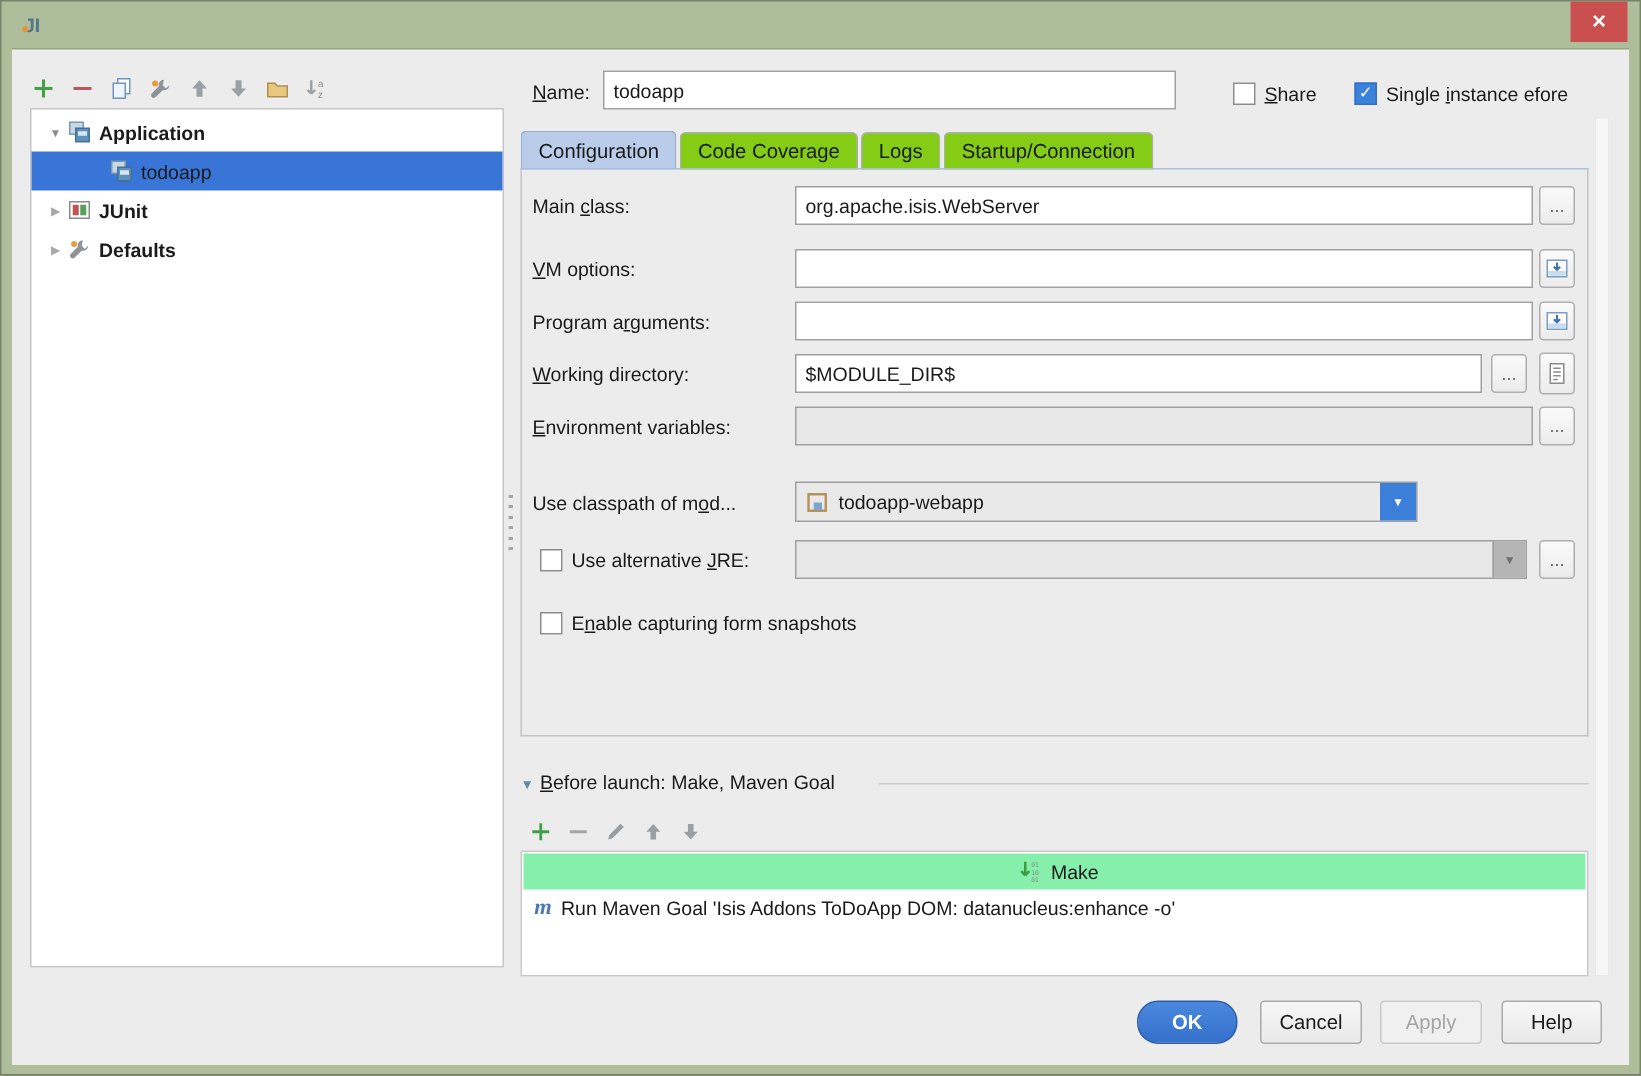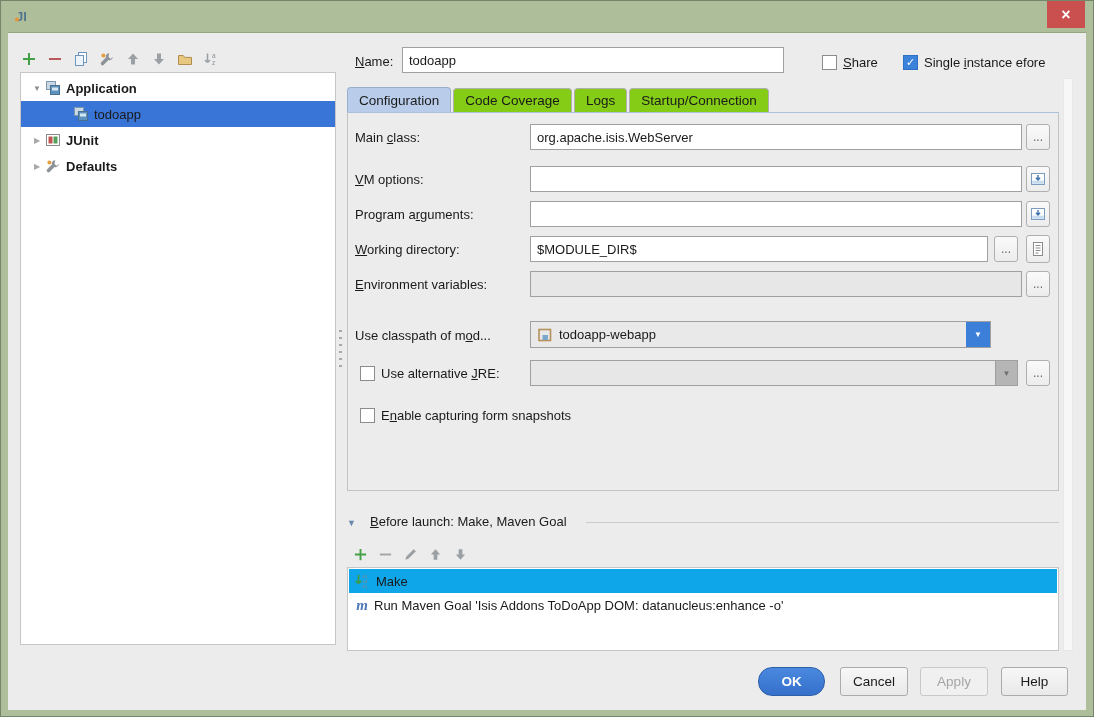--- a/index.html
+++ b/index.html
@@ -48,21 +48,21 @@
   .tab.selected{background:#B9CDEA;border-color:#9AAFCC;height:26px;padding-top:5px;}
   .groupbox{position:absolute;left:347px;top:112px;width:712px;height:379px;box-sizing:border-box;
     border:1px solid #C3C3C3;border-top-color:#A9BFDC;}
 
   .blt{position:absolute;font-size:13px;white-space:nowrap;}
   .bltri{position:absolute;font-size:9px;color:#6787AC;}
   .hline{position:absolute;height:1px;background:#CBCBCB;}
   .listbox{position:absolute;left:347px;top:567px;width:712px;height:84px;background:#fff;
     border:1px solid #C6C6C6;box-sizing:border-box;}
   .lrow{position:absolute;left:1px;right:1px;height:24px;display:flex;align-items:center;font-size:13px;padding-left:5px;cursor:pointer;}
-  .lrow.first{background:#0ea5e9;}
+  .lrow.first{background:#86efac;justify-content:center;}
   .mavenm{font-family:"Liberation Serif",serif;font-style:italic;font-weight:bold;font-size:15px;color:#4B77B8;width:16px;text-align:center;}
 
   .btn{position:absolute;height:29px;box-sizing:border-box;border:1px solid #ABABAB;border-radius:3px;
     background:linear-gradient(#F7F7F7,#E9E9E9);font:13.5px "Liberation Sans",sans-serif;
     display:flex;align-items:center;justify-content:center;cursor:pointer;color:#1A1A1A;}
   .btn.primary{background:linear-gradient(#4A89DF,#3570CB);border-color:#2D5FA9;color:#fff;font-weight:bold;}
   .btn.disabled{background:#F0F0F0;border-color:#C9C9C9;color:#A5A5A5;cursor:default;}
   .scrolltrack{position:absolute;left:1063px;top:78px;width:10px;height:573px;background:#F7F7F7;border:1px solid #E8E8E8;box-sizing:border-box;}
 </style>
 </head>
@@ -247,21 +247,21 @@
     <span class="mn">E</span><span>nvironment variables:</span>
   </div>
   <input class="field disabled" style="left: 530px; top: 271px; width: 492px;" disabled="" value="">
   <div class="sqbtn" style="left:1026px;top:271px;">
     <span>...</span>
   </div>
 
   <div class="flabel" style="left:355px;top:328px;">
     <span>Use classpath of m</span><span class="mn">o</span><span>d...</span>
   </div>
-  <div class="combo" style="left:530px;top:321px;width:461px;">
+  <div class="combo" style="left:530px;top:321px;width:415px;">
     <span style="margin-right:6px;display:flex;">
       <svg width="16" height="16" viewBox="0 0 16 16">
           <rect x="2" y="2.5" width="11.5" height="11" fill="none" stroke="#B6905B" stroke-width="1.6"></rect>
           <rect x="5.5" y="8" width="5.5" height="5" fill="#7CA6CA"></rect>
         </svg>
     </span>
     <span>todoapp-webapp</span>
     <span class="comboarrow">▼</span>
   </div>
 
@@ -276,21 +276,21 @@
   <div class="sqbtn" style="left:1026px;top:360px;">
     <span>...</span>
   </div>
 
   <div class="cb" style="left:360px;top:408px;"></div>
   <div class="cblabel" style="left:381px;top:408px;">
     <span>E</span><span class="mn">n</span><span>able capturing form snapshots</span>
   </div>
 
   <span class="bltri" style="left:347px;top:518px;">▼</span>
-  <div class="blt" style="left:370px;top:514px;">
+  <div class="blt" style="left:360px;top:514px;">
     <span class="mn">B</span><span>efore launch: Make, Maven Goal</span>
   </div>
   <div class="hline" style="left:586px;top:522px;width:473px;"></div>
 
   <div class="tbicon" style="left:350px;top:544px;">
     <svg width="15" height="15" viewBox="0 0 16 16">
         <path d="M8 2v12M2 8h12" stroke="#43A047" stroke-width="2" fill="none"></path>
       </svg>
   </div>
   <div class="tbicon" style="left:375px;top:544px;">

